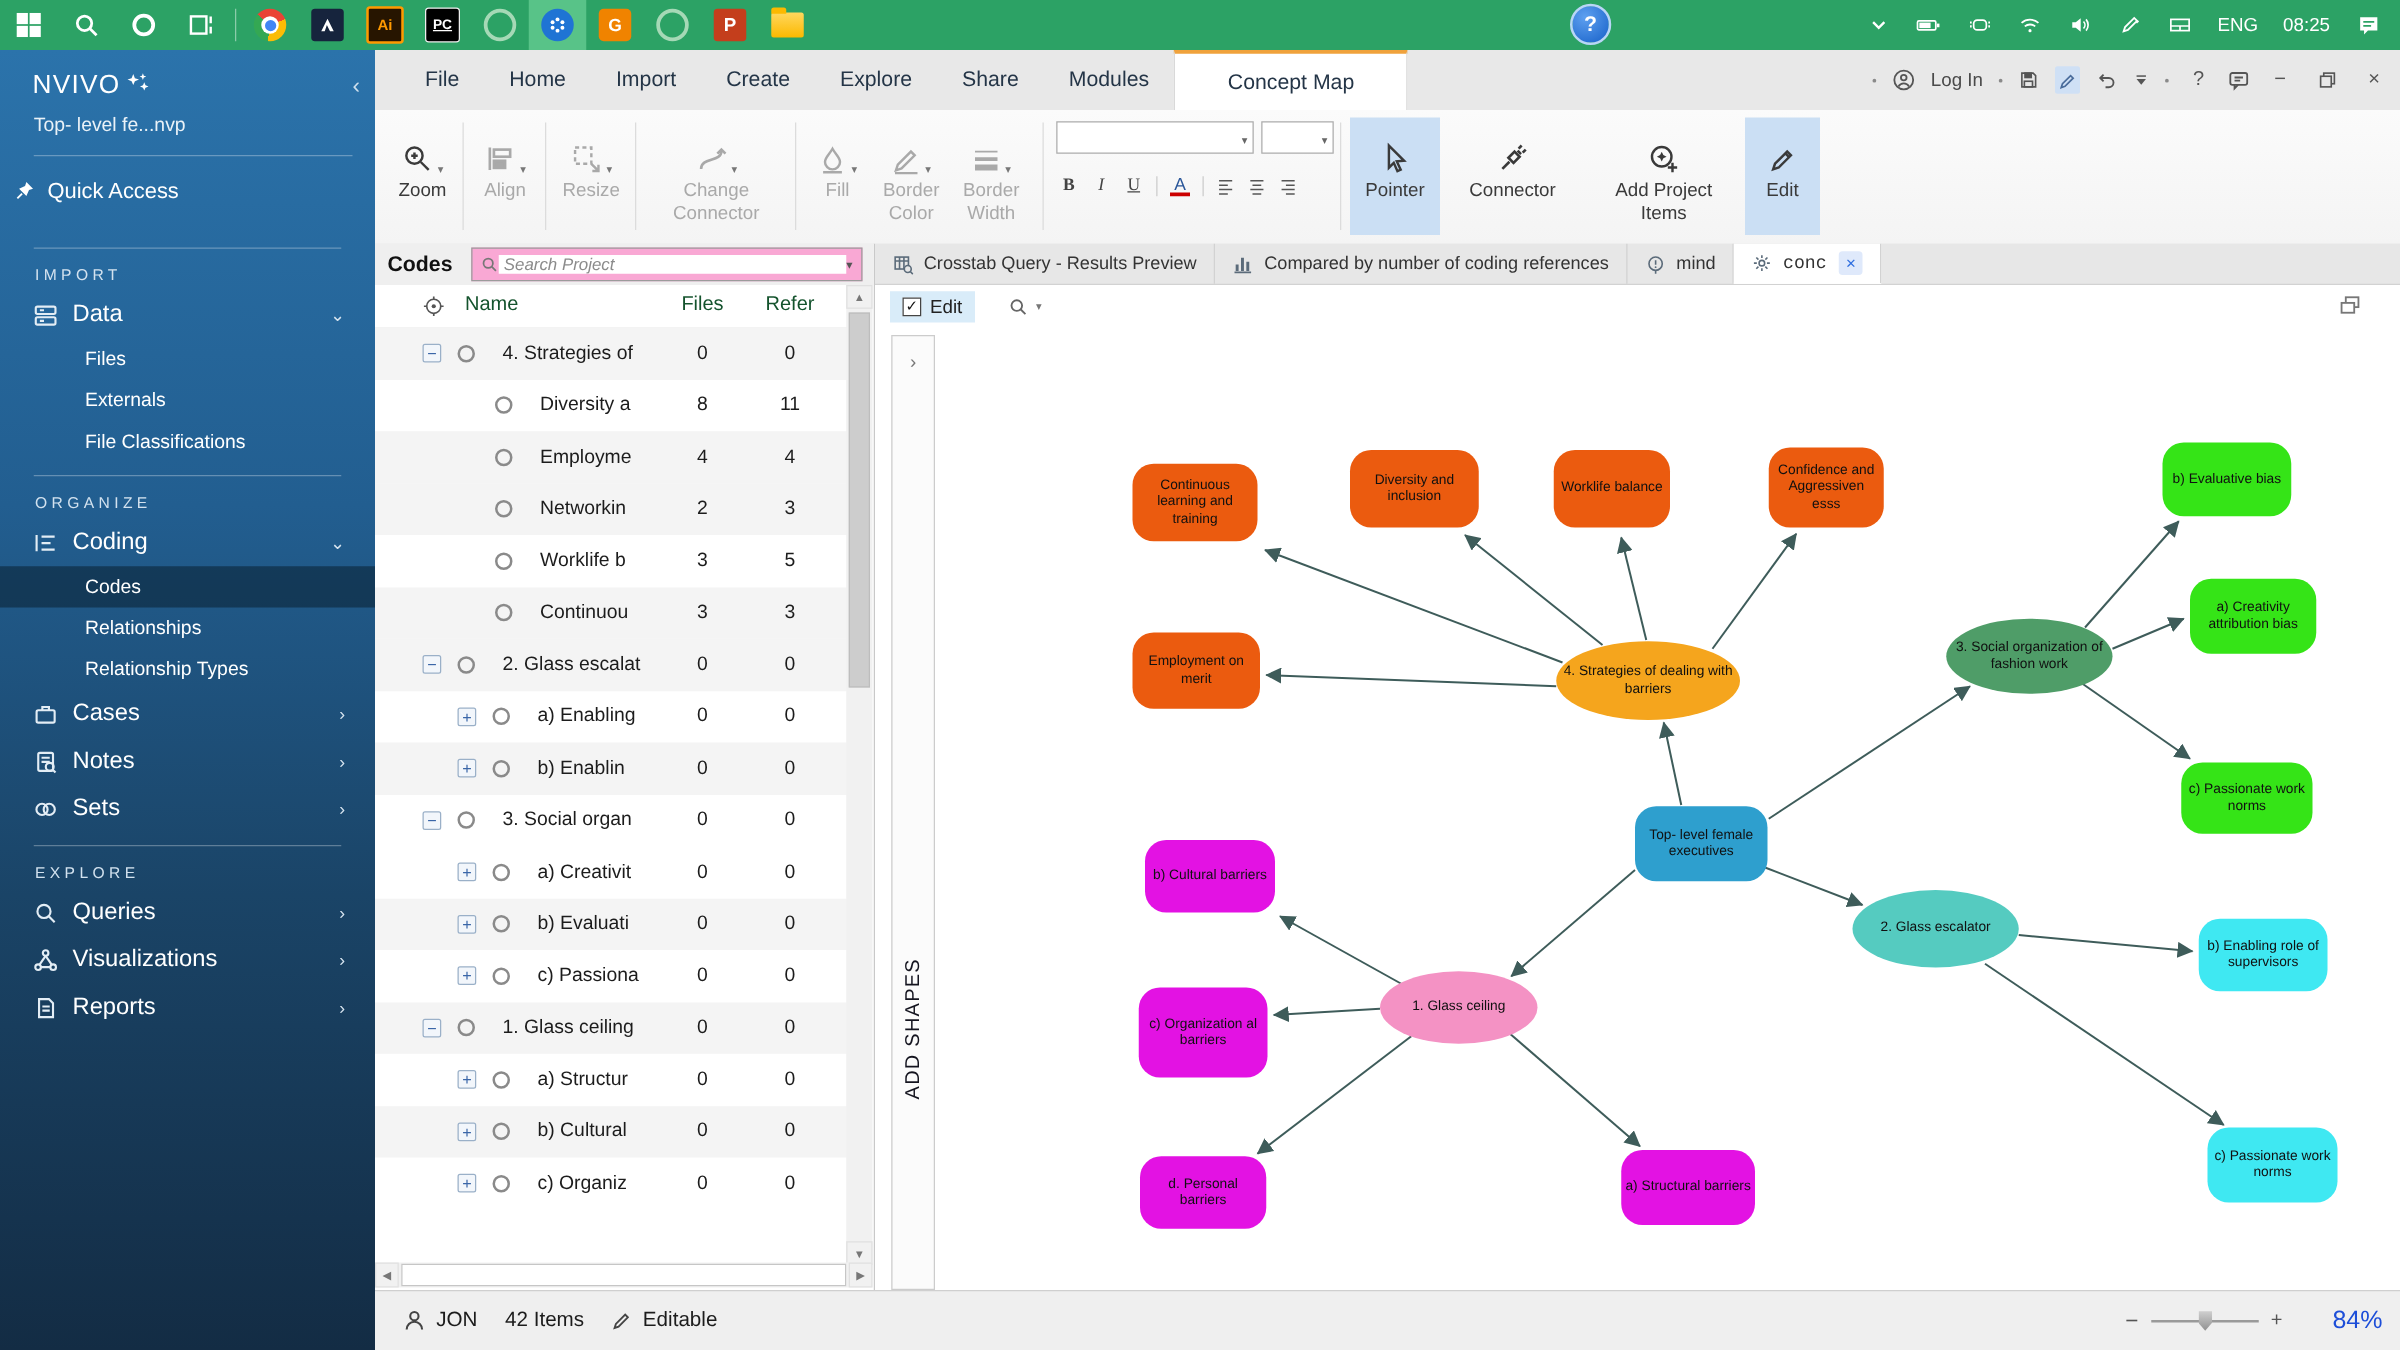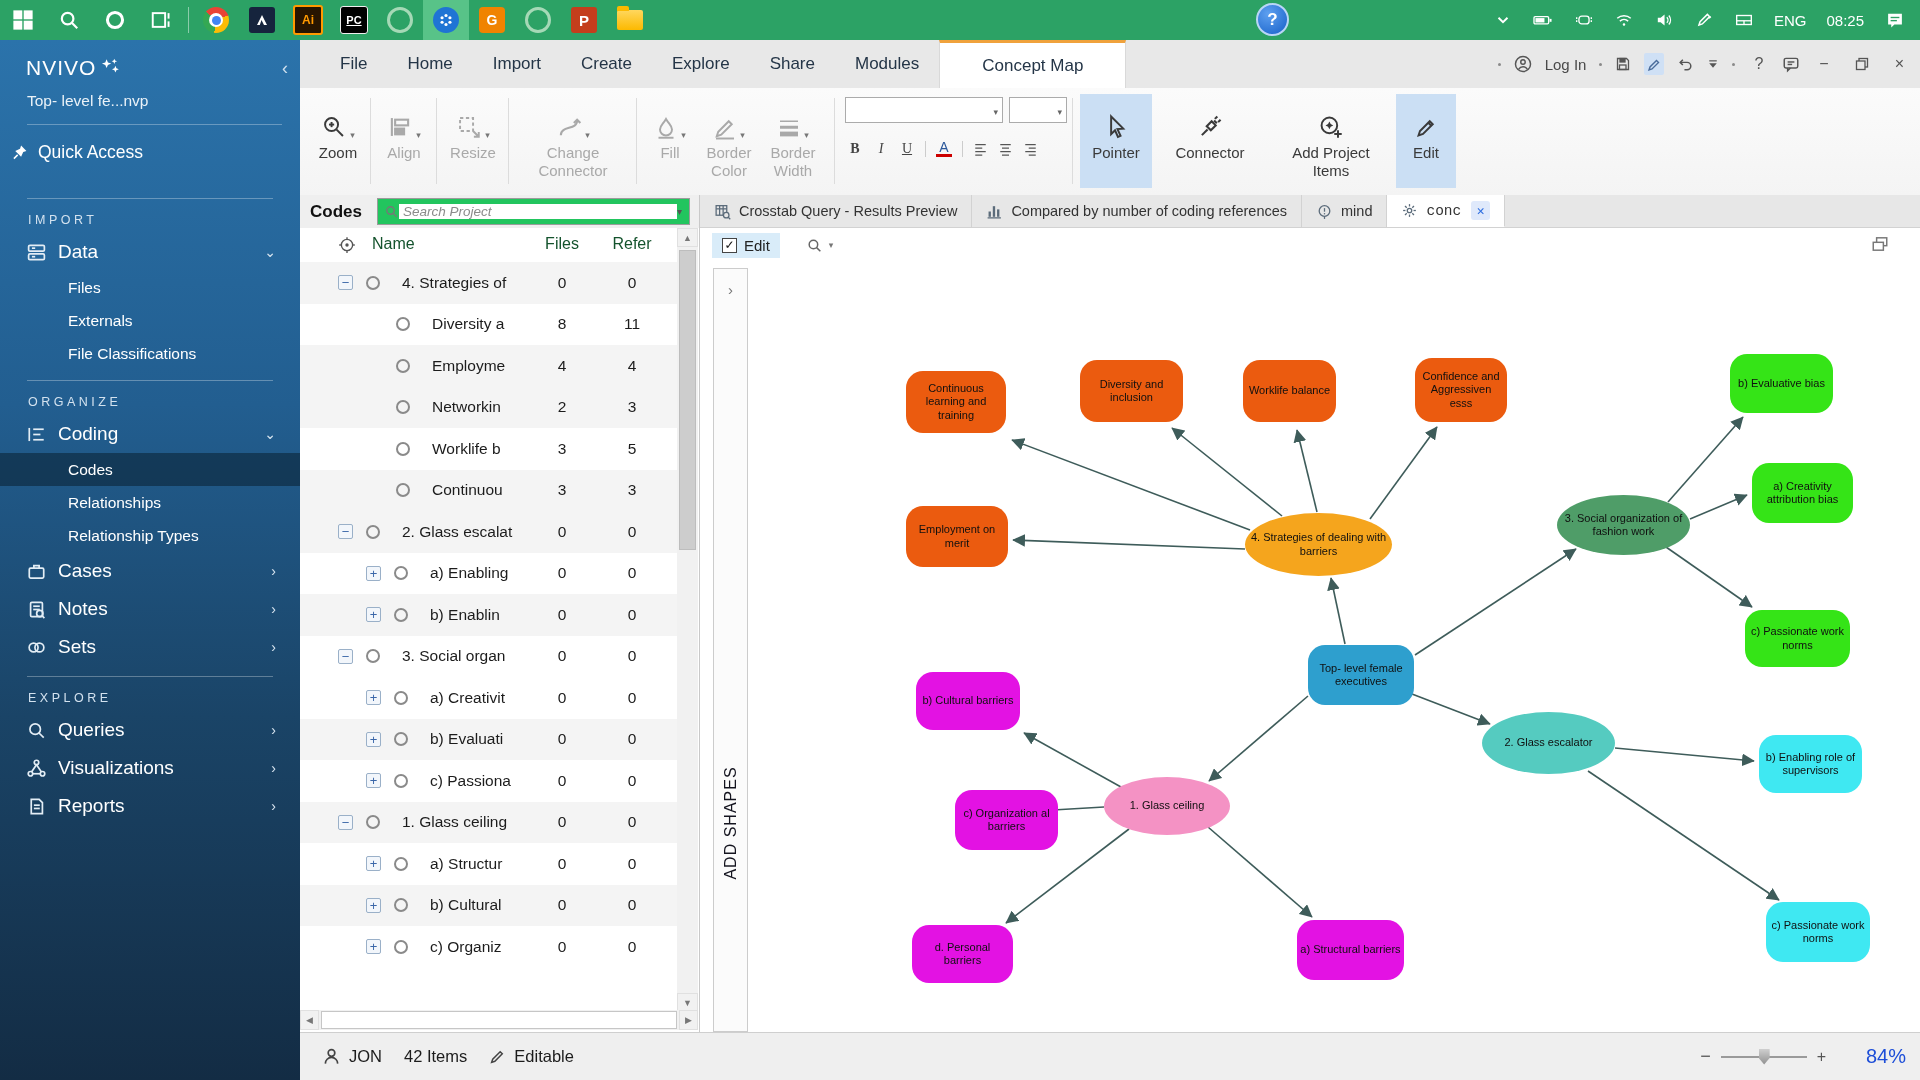--- a/index.html
+++ b/index.html
@@ -85,21 +85,21 @@
   .fsel .ca{position:absolute;right:4px;top:9px;font-size:9px;color:#666;}
   #fmt-row{position:absolute;left:2px;top:46px;display:flex;align-items:center;gap:10px;color:#444;}
   #fmt-row .fb{font-size:14px;width:16px;text-align:center;}
   #fmt-row .sep{width:1px;height:16px;background:#ccc;}
   .alignic{display:inline-block;}
 
   
   #codes{position:absolute;left:300px;top:155px;width:400px;height:837px;background:#fff;border-right:1px solid #c9c9c9;box-sizing:border-box;}
   #codes-head{position:absolute;left:0;top:0;width:100%;height:33px;background:#efefef;display:flex;align-items:center;}
   #codes-title{font-weight:bold;font-size:17px;color:#111;padding-left:10px;}
-  #codes-search{position:absolute;left:77px;top:3px;width:313px;height:27px;background:#22c55e;border:1px solid #9b9b9b;box-sizing:border-box;display:flex;align-items:center;}
+  #codes-search{position:absolute;left:77px;top:3px;width:313px;height:27px;background:#f9a8d4;border:1px solid #9b9b9b;box-sizing:border-box;display:flex;align-items:center;}
   #codes-search input{border:0;outline:0;flex:1;font-size:13.5px;font-family:"Liberation Sans",sans-serif;padding:0 4px;}
   #codes-search input::placeholder{font-style:italic;color:#8b8b8b;}
   #codes-search .ca{font-size:10px;color:#555;padding-right:7px;}
   #list-head{position:absolute;left:0;top:33px;width:378px;height:34px;border-bottom:1px solid #e6e6e6;font-size:16px;color:#14532d;}
   #list-head .hname{position:absolute;left:72px;top:7px;}
   #list-head .hfiles{position:absolute;left:236px;width:52px;text-align:center;top:7px;}
   #list-head .hrefer{position:absolute;left:306px;width:52px;text-align:center;top:7px;}
   #list-head .tgt{position:absolute;left:38px;top:8px;}
   #codes-rows{position:absolute;left:0;top:67px;width:378px;}
   .crow{position:relative;height:41.5px;display:flex;align-items:center;font-size:15.5px;color:#1c1c1c;}
@@ -905,21 +905,21 @@
           </div>
           <div class="node rect" style="left: 1066px; top: 707px; width: 104px; height: 60px; background: rgb(63, 232, 242);">
             <span>c) Passionate work norms</span>
           </div>
           <div class="node ellipse" style="left: 404px; top: 582px; width: 126px; height: 58px; background: rgb(244, 146, 196);">
             <span>1. Glass ceiling</span>
           </div>
           <div class="node rect" style="left: 216px; top: 477px; width: 104px; height: 58px; background: rgb(227, 18, 227);">
             <span>b) Cultural barriers</span>
           </div>
-          <div class="node rect" style="left: 211px; top: 595px; width: 103px; height: 60px; background: rgb(227, 18, 227); margin-left: 44px;">
+          <div class="node rect" style="left: 211px; top: 595px; width: 103px; height: 72px; background: rgb(227, 18, 227);">
             <span>c) Organization al barriers</span>
           </div>
           <div class="node rect" style="left: 212px; top: 730px; width: 101px; height: 58px; background: rgb(227, 18, 227);">
             <span>d. Personal barriers</span>
           </div>
           <div class="node rect" style="left: 597px; top: 725px; width: 107px; height: 60px; background: rgb(227, 18, 227);">
             <span>a) Structural barriers</span>
           </div>
         </div>
     </div>

